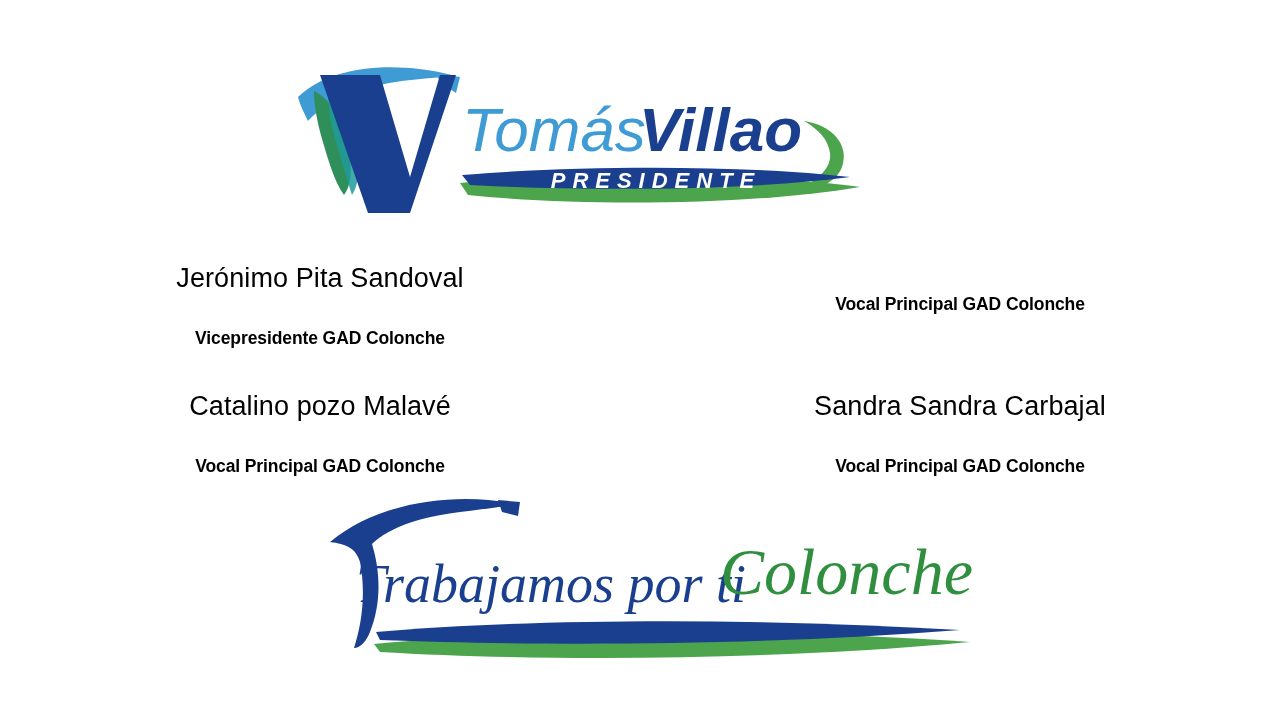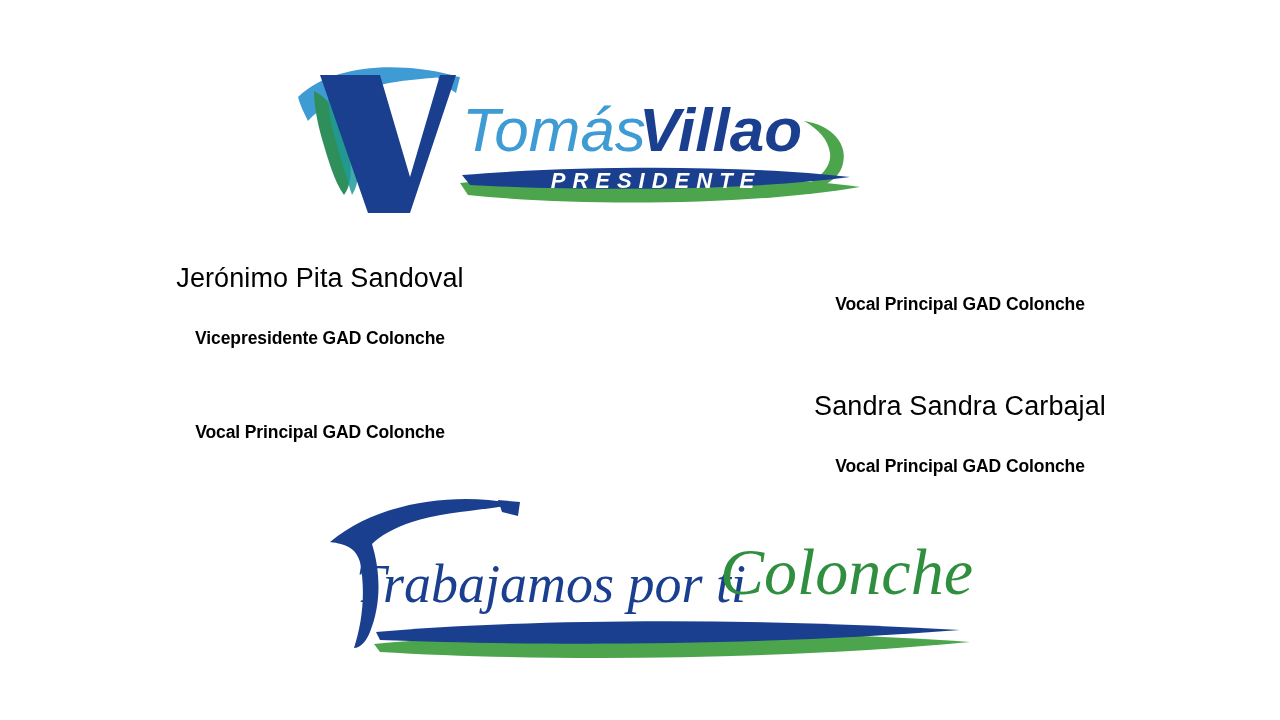--- a/index.html
+++ b/index.html
@@ -101,20 +101,21 @@
   <div class="person">
     <div class="person-name">Jerónimo Pita Sandoval</div>
     <div class="person-role">Vicepresidente GAD Colonche</div>
   </div>
 
   <div class="person">
     <div class="person-role">Vocal Principal GAD Colonche</div>
   </div>
 
   <div class="person">
+    <div class="person-name">Catalino pozo Malavé</div>
     <div class="person-role">Vocal Principal GAD Colonche</div>
   </div>
 
   <div class="person">
     <div class="person-name">Sandra Sandra Carbajal</div>
     <div class="person-role">Vocal Principal GAD Colonche</div>
   </div>
 
 </div>
 

